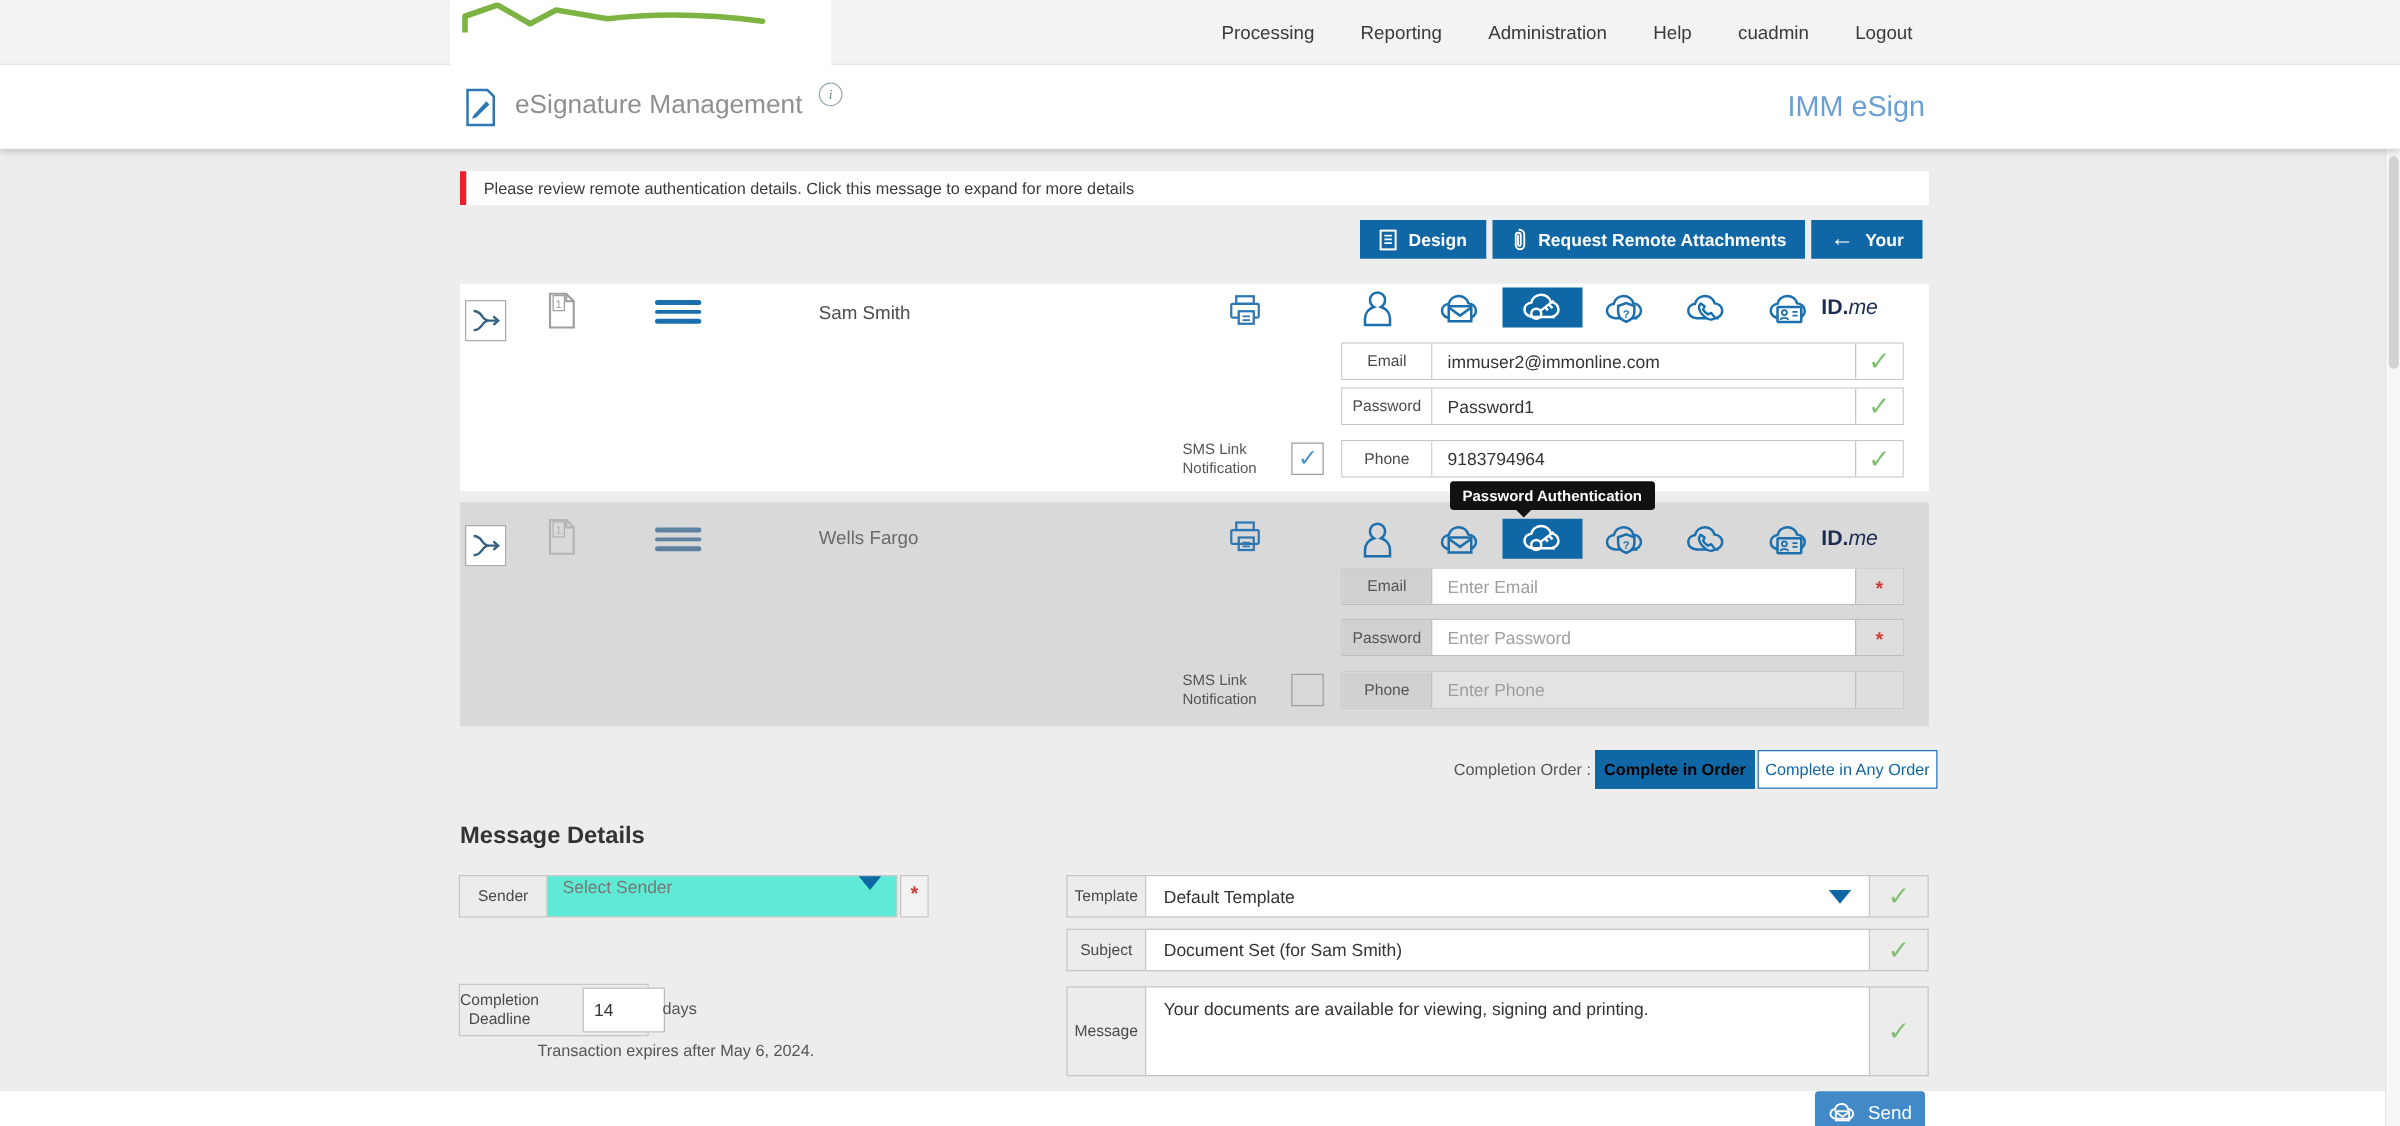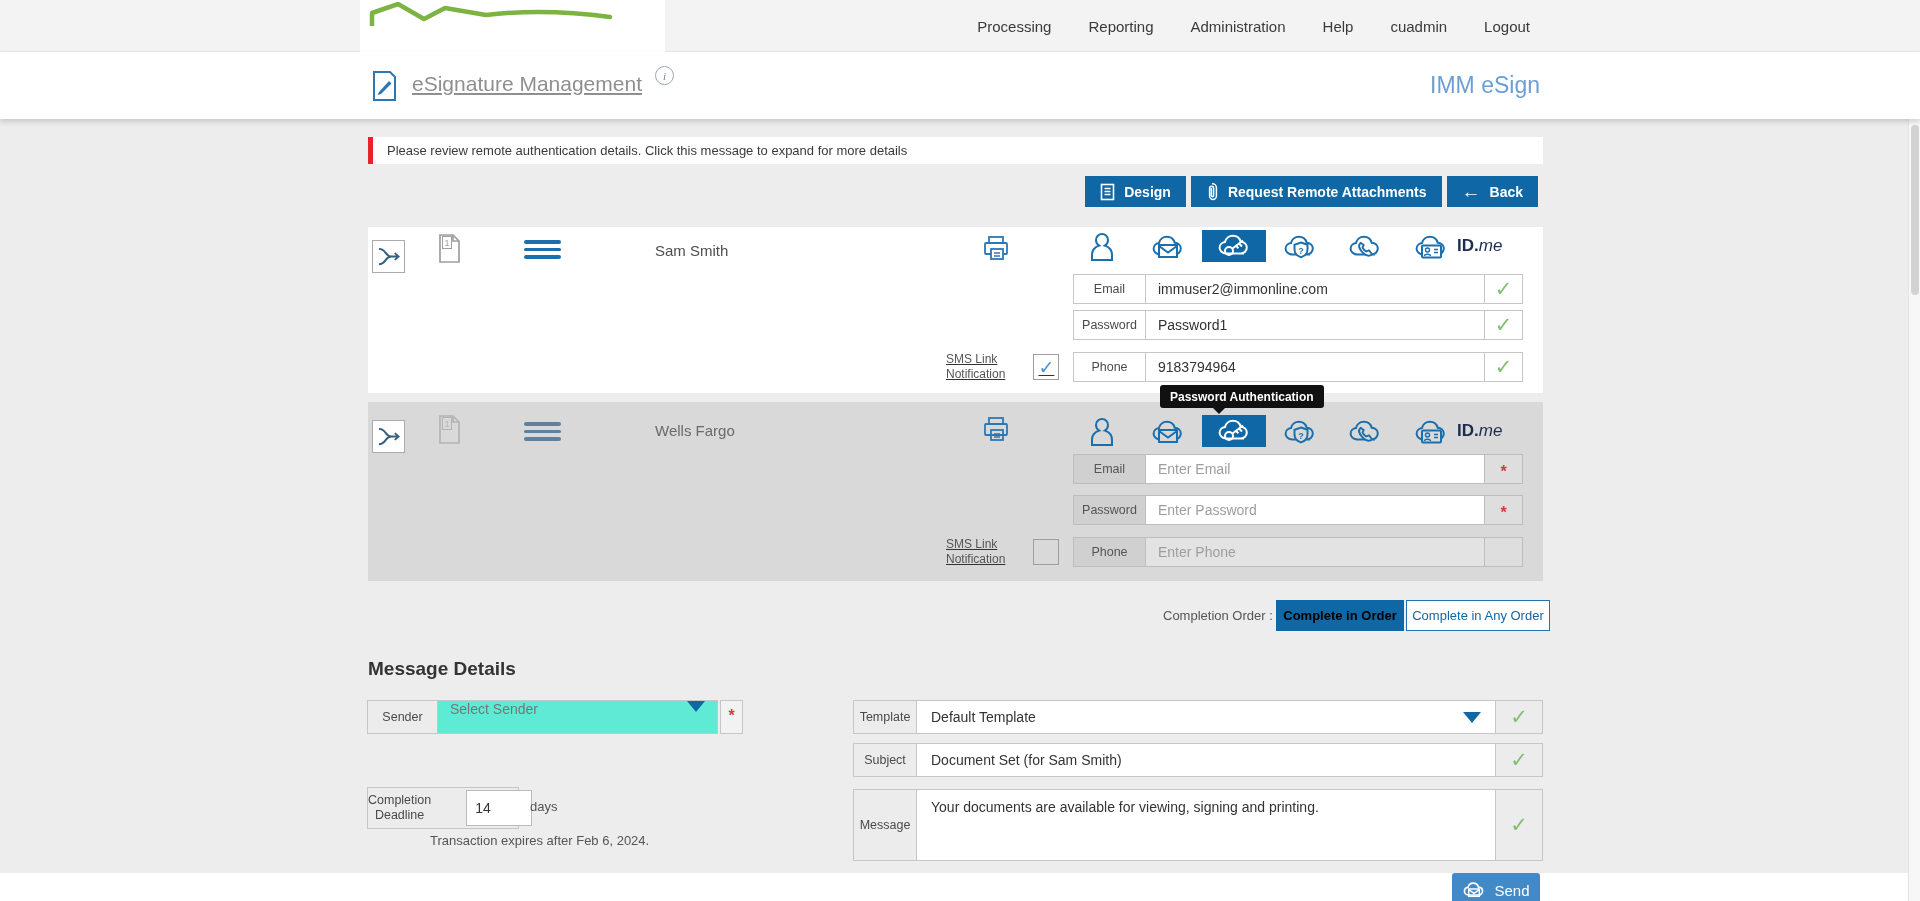--- a/index.html
+++ b/index.html
@@ -12,21 +12,21 @@
   .topbar { position:absolute; left:0; top:0; width:1920px; height:52px; background:#f3f3f3; border-bottom:1px solid #e7e7e7; }
   .logo-box { position:absolute; left:360px; top:0; width:305px; height:52px; background:#fff; cursor:pointer; }
   .logo-roof { position:absolute; left:8px; top:2px; }
   .logo-text { position:absolute; left:14px; top:17px; white-space:nowrap; }
   .logo-bold { font-size:27px; font-weight:bold; color:#1e5fa5; letter-spacing:-0.5px; }
   .logo-light { font-size:24px; color:#5a96cc; margin-left:5px; }
   .nav { position:absolute; right:390px; top:0; height:52px; display:flex; align-items:center; gap:37px; }
   .nav a { font-size:15px; color:#3a3a3a; text-decoration:none; cursor:pointer; white-space:nowrap; }
   
   .subheader { position:absolute; left:0; top:52px; width:1920px; height:67px; background:#fff; box-shadow:0 3px 5px rgba(0,0,0,0.15); z-index:5; }
-  .esig-title { position:absolute; left:412px; top:20px; font-size:21px; color:#8f8f8f;text-decoration:underline; }
+  .esig-title { position:absolute; left:412px; top:20px; font-size:21px; color:#8f8f8f; }
   .esig-icon { position:absolute; left:370px; top:18px; color:#2e77b5; }
   .info-badge { position:absolute; left:655px; top:14px; width:19px; height:19px; border:1px solid #9aa7b0; border-radius:50%;
     color:#6f8694; font-size:11px; font-style:italic; font-family:"Liberation Serif", serif;
     display:flex; align-items:center; justify-content:center; cursor:pointer; }
   .product-name { position:absolute; right:380px; top:20px; font-size:23px; color:#6b9fd4; }
   
   .content { position:absolute; left:0; top:119px; width:1920px; height:754px; background:#ededed; }
   .scrollbar { position:absolute; right:0; top:119px; width:12px; height:782px; background:#f7f7f7; border-left:1px solid #e3e3e3; }
   .scroll-thumb { position:absolute; left:2px; top:6px; width:8px; height:170px; background:#d2d2d2; border-radius:4px; }
   .alert { position:absolute; left:368px; top:137px; width:1175px; height:27px; background:#fff; border-left:5px solid #e8212e;
@@ -73,21 +73,21 @@
   .frow .fval { flex:1; border:none; outline:none; font-family:inherit; font-size:14px; color:#333; padding:0 12px; background:#fff; min-width:0; }
   .frow .fval::placeholder { color:#9e9e9e; }
   .frow .fstat { width:38px; border-left:1px solid #c6c6c6; display:flex; align-items:center; justify-content:center; background:#fff; }
   .card.gray .frow { border-color:#bdbdbd; }
   .card.gray .frow .flabel { background:#d0d0d0; color:#555; border-color:#bdbdbd; }
   .card.gray .frow .fstat { background:#dedede; border-color:#bdbdbd; }
   .frow.disabled .fval { background:#e3e3e3; }
   .check-green::before { content:"\2713"; color:#7fbf6f; font-size:21px; }
   .req-star::before { content:"*"; color:#cf3a3a; font-size:16px; font-weight:bold; margin-top:6px; display:block; }
   
-  .sms { position:absolute; left:578px; display:flex; gap:28px; align-items:center;text-decoration:underline; }
+  .sms { position:absolute; left:578px; display:flex; gap:28px; align-items:center; }
   .card.white .sms { top:125px; } .card.gray .sms { top:135px; }
   .sms-label { font-size:12px; color:#555; line-height:15px; }
   .sms-box { width:26px; height:26px; border:1px solid #9e9e9e; background:#fff; display:flex; align-items:center; justify-content:center; cursor:pointer; }
   .card.gray .sms-box { background:transparent; }
   .sms-box.checked::before { content:"\2713"; color:#4a90d2; font-size:19px; }
   .row1-f1 { top:47px; } .row1-f2 { top:83px; } .row1-f3 { top:125px; }
   .row2-f1 { top:52px; } .row2-f2 { top:93px; } .row2-f3 { top:135px; }
   
   .tooltip { position:absolute; left:1160px; top:385px; height:23px; background:#111; color:#fff; font-size:12px; font-weight:bold;
     display:flex; align-items:center; padding:0 10px; border-radius:3px; z-index:20; white-space:nowrap; }
@@ -175,21 +175,21 @@
       <span>Design</span>
     </button>
     <button class="tbtn">
       <svg width="13" height="20" viewBox="0 0 13 20">
           <path d="M6.5 1.8 c2.2 0 3.9 1.7 3.9 3.9 V14 a3.4 3.4 0 0 1 -6.8 0 V6.2 a2 2 0 0 1 4 0 V13.6 a1.1 1.1 0 0 1 -2.2 0 V6.5" fill="none" stroke="#fff" stroke-width="1.5" stroke-linecap="round"></path>
         </svg>
       <span>Request Remote Attachments</span>
     </button>
     <button class="tbtn">
       <span class="back-arrow"></span>
-      <span>Back</span>
+      <span>Your</span>
     </button>
   </div>
 
   <div class="card white">
     <div class="merge-btn">
       <svg width="25" height="23" viewBox="0 0 26 24">
           <path d="M3 4 C11 4 9 12 16 12 M3 20 C11 20 9 12 16 12 M16 12 h6" fill="none" stroke="currentColor" stroke-width="2"></path>
           <path d="M19.5 8.5 L23.5 12 l-4 3.5" fill="none" stroke="currentColor" stroke-width="2"></path>
         </svg>
     </div>
@@ -392,21 +392,21 @@
     </div>
 
   <div class="mrow deadline-row">
     <div class="mlabel">
       <span><span>Completion</span><br>
       <span>Deadline</span></span>
     </div>
     <input class="deadline-input" value="14" style="">
   </div>
   <span class="days-label">days</span>
-  <span class="expiry-note">Transaction expires after Feb 6, 2024.</span>
+  <span class="expiry-note">Transaction expires after May 6, 2024.</span>
 
   <div class="rrow template-row">
     <div class="mlabel2">Template</div>
     <div class="rinput" style="cursor:pointer">
       <span>Default Template</span>
       <span class="caret"></span>
     </div>
     <div class="rstat">
         <span class="check-green"></span>
       </div>

